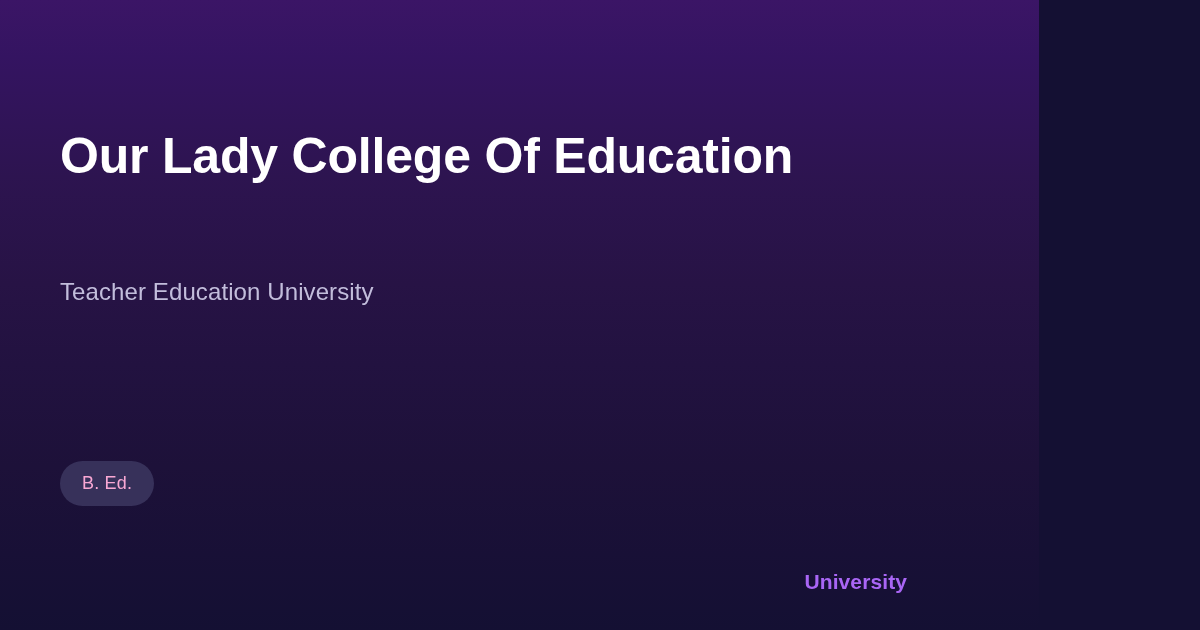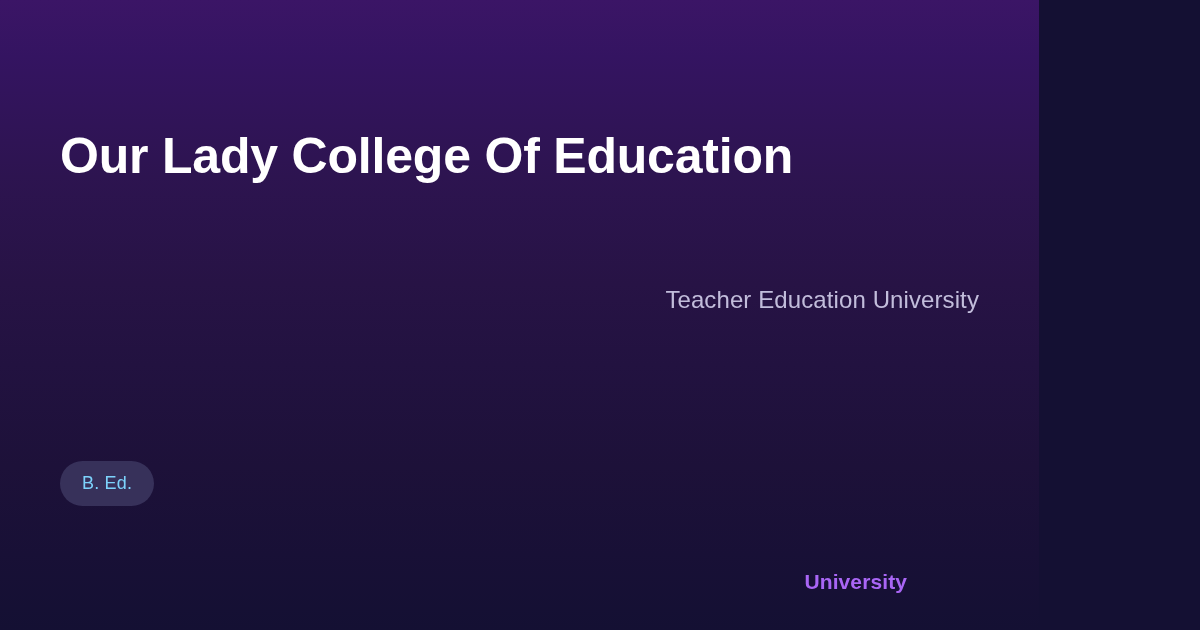--- a/index.html
+++ b/index.html
@@ -61,48 +61,47 @@
   }
   .college-location {
     margin: 0;
     font-size: 28px;
     line-height: 1.3;
     font-weight: normal;
     color: #e4e2ee;
     letter-spacing: 0.1px;
   }
   .college-category {
-    margin: 12px 0 0 0;
+    margin: 4px 0 0 0;
     font-size: 24px;
     line-height: 1.3;
     font-weight: normal;
     color: #c2bddb;
     letter-spacing: 0.1px;
-    text-align: right;
   }
 
   
   .badge-row {
     position: absolute;
     left: 60px;
     top: 461px;
     display: flex;
     flex-direction: row;
     align-items: center;
     gap: 16px;
   }
   .badge {
     display: inline-flex;
     align-items: center;
     justify-content: center;
     height: 45px;
     padding: 0 22px;
     border-radius: 23px;
     background: #37315a;
-    color: #7dd3fc;
+    color: #f9a8d4;
     font-size: 18px;
     font-weight: normal;
     letter-spacing: 0.2px;
     white-space: nowrap;
   }
 
   
   .brand {
     position: absolute;
     right: 132px;

